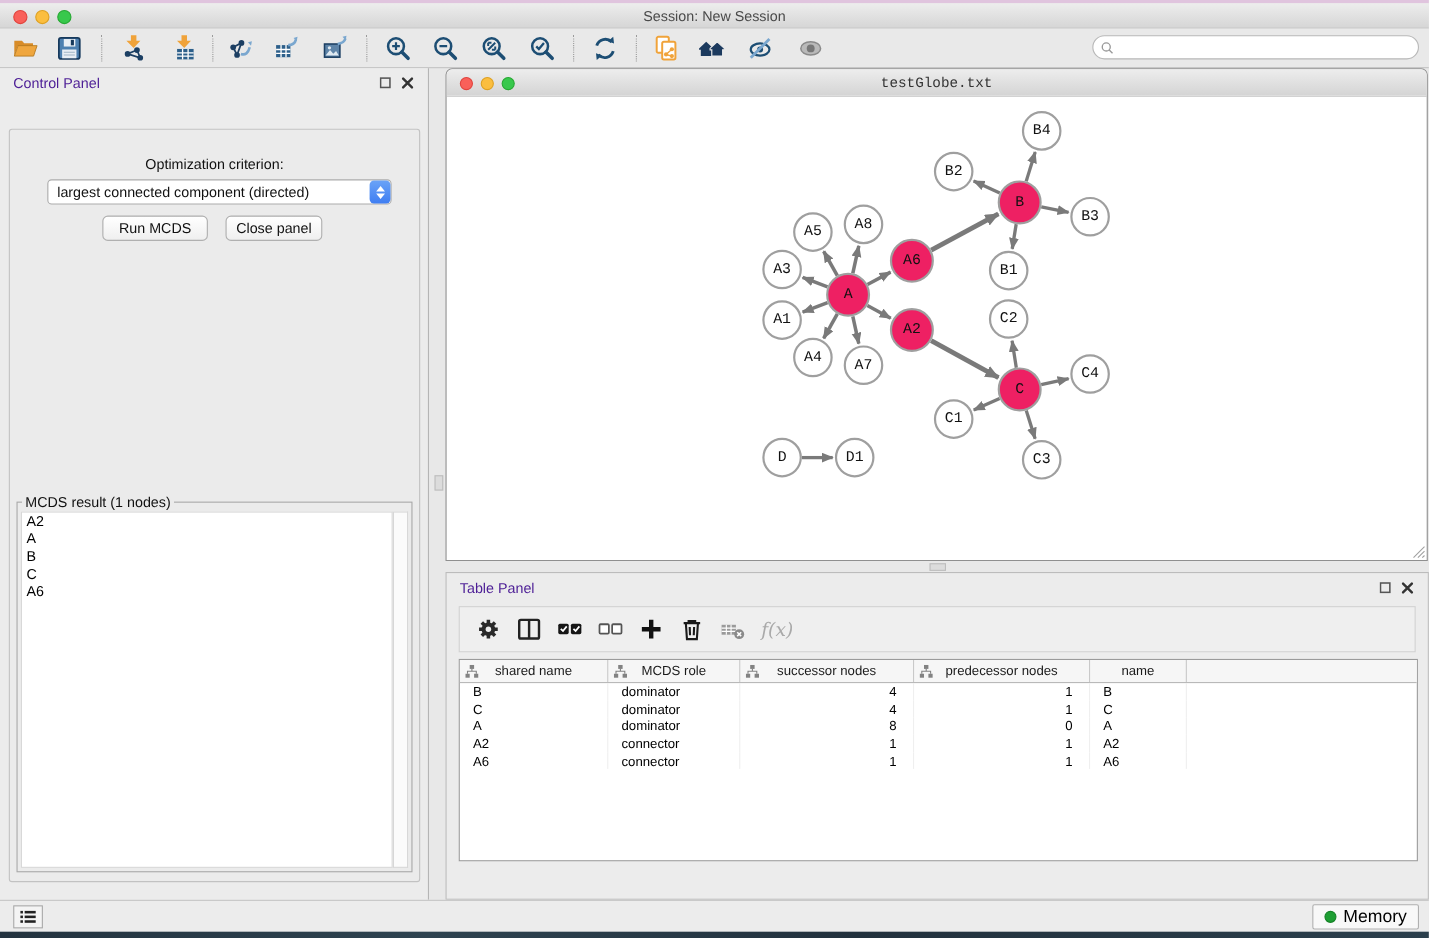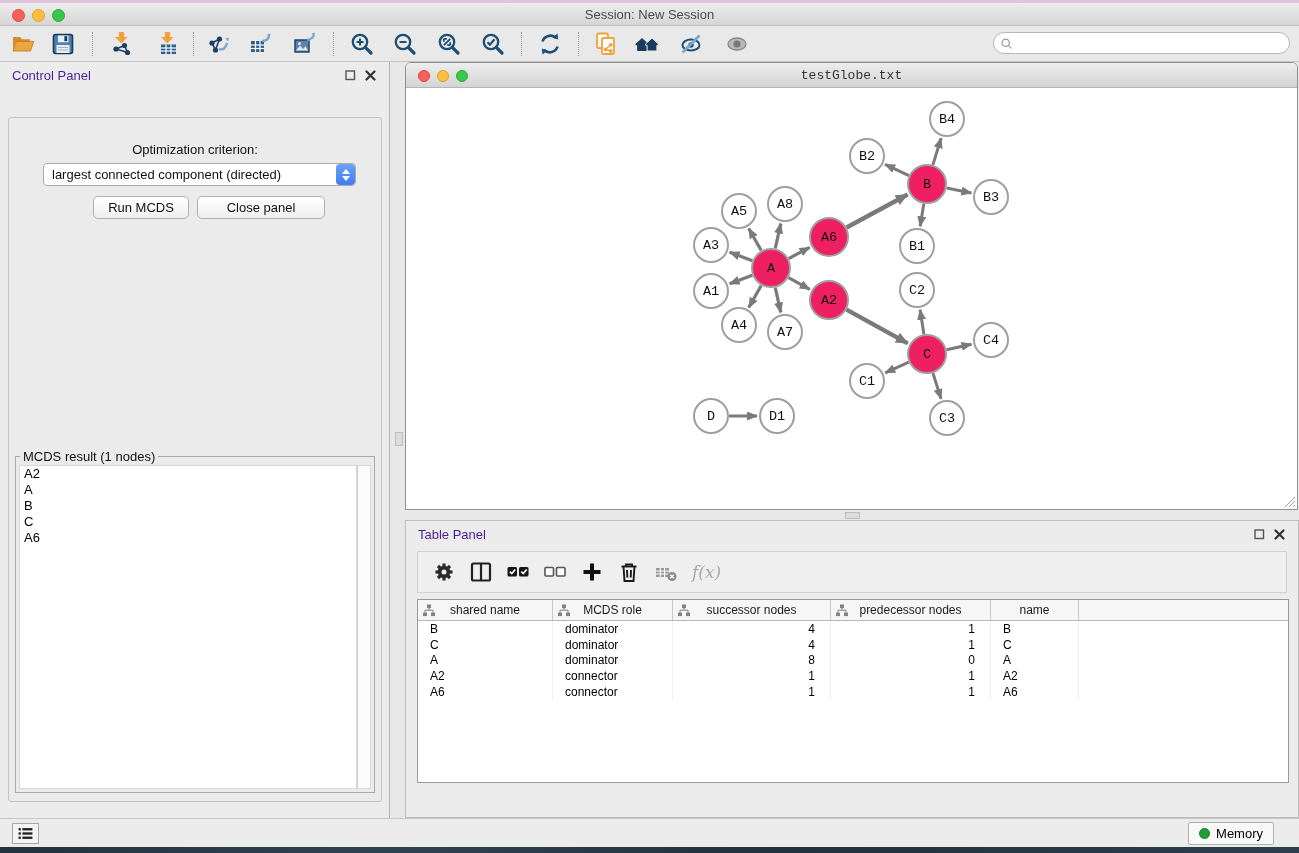--- a/index.html
+++ b/index.html
@@ -50,21 +50,21 @@
   #criterion { position:absolute; left:34px; top:45px; width:313px; height:23px; background:#fff; border:1px solid #ababab;
     border-radius:4px; display:flex; align-items:center; cursor:pointer; }
   #criterion .val { flex:1; font-size:13px; padding-left:8px; color:#111; white-space:nowrap; overflow:hidden; }
   #criterion .stepper { width:19px; height:21px; margin-right:0px; border-radius:4px; background:linear-gradient(#6aa3f7,#3f7ef2);
     display:flex; flex-direction:column; align-items:center; justify-content:center; gap:2px; }
   .arr-up { width:0; height:0; border-left:4px solid transparent; border-right:4px solid transparent; border-bottom:5px solid #fff; }
   .arr-dn { width:0; height:0; border-left:4px solid transparent; border-right:4px solid transparent; border-top:5px solid #fff; }
   .cp-btn { position:absolute; top:78px; height:23px; font-size:13px; font-family:inherit; color:#111;
     background:linear-gradient(#ffffff,#efefef); border:1px solid #b0b0b0; border-radius:5px; cursor:pointer; }
   #run-btn { left:84px; width:96px; }
-  #closep-btn { left:188px; width:128px; }
+  #closep-btn { left:196px; width:88px; }
 
   #result-fieldset { position:absolute; left:6px; right:6px; top:331px; bottom:8px; border:1px solid #a8a8a8; padding:0; }
   #result-fieldset legend { font-size:13px; color:#111; margin-left:4px; padding:0 3px; }
   #result-list { position:absolute; left:3px; right:17px; top:1px; bottom:3px; background:#fff; border:1px solid #d8d8d8; overflow:hidden; }
   #result-scroll { position:absolute; right:3px; top:1px; bottom:3px; width:14px; background:#fbfbfb; border:1px solid #d8d8d8; border-left:1px solid #cfcfcf; }
   .result-item { font-size:13px; line-height:16px; padding-left:4px; color:#000; }
 
   
   .grip-v { position:absolute; left:395px; top:370px; width:8px; height:14px; background:#dcdcdc; border:1px solid #bdbdbd; }
   .grip-h { position:absolute; left:845px; top:450px; width:15px; height:7px; background:#dcdcdc; border:1px solid #bdbdbd; }
@@ -99,22 +99,22 @@
     border-right:1px solid #efefef; overflow:hidden; }
   .td.al { padding-left:12px; justify-content:flex-start; }
   .td.ar { padding-right:15px; justify-content:flex-end; }
   .td.filler { border-right:none; flex:1 1 auto; }
 
   #tp-tabs { position:absolute; left:50%; transform:translateX(-50%); bottom:6px; }
 
   
   #statusbar { position:absolute; left:0; top:818px; width:1299px; height:29px; background:#ececec; border-top:1px solid #c6c6c6; }
   #list-btn { position:absolute; left:12px; top:4px; width:27px; height:21px; background:#f4f4f4; border:1px solid #a8a8a8; cursor:pointer; padding:1px 2px; }
-  #memory-btn { position:absolute; right:25px; top:3px; height:23px; background:#f8f8f8; border:1px solid #b0b0b0; border-radius:2px;
-    display:flex; align-items:center; gap:6px; padding:0 10px; font-size:13px; color:#000; cursor:pointer; font-family:inherit; }
+  #memory-btn { position:absolute; right:9px; top:3px; height:23px; background:#f8f8f8; border:1px solid #b0b0b0; border-radius:2px;
+    display:flex; align-items:center; gap:6px; padding:0 10px; font-size:16px; color:#000; cursor:pointer; font-family:inherit; }
   #memory-dot { width:11px; height:11px; border-radius:50%; background:#1e9e33; border:1px solid #148226; }
   #bottom-strip { position:absolute; left:0; top:847px; width:1299px; height:6px;
     background:linear-gradient(90deg,#23333f,#2e4350 30%,#22313d 60%,#2b3f4c); }
 </style>
 </head>
 <body>
 
 <div id="top-strip"></div>
 
 <div id="titlebar">

